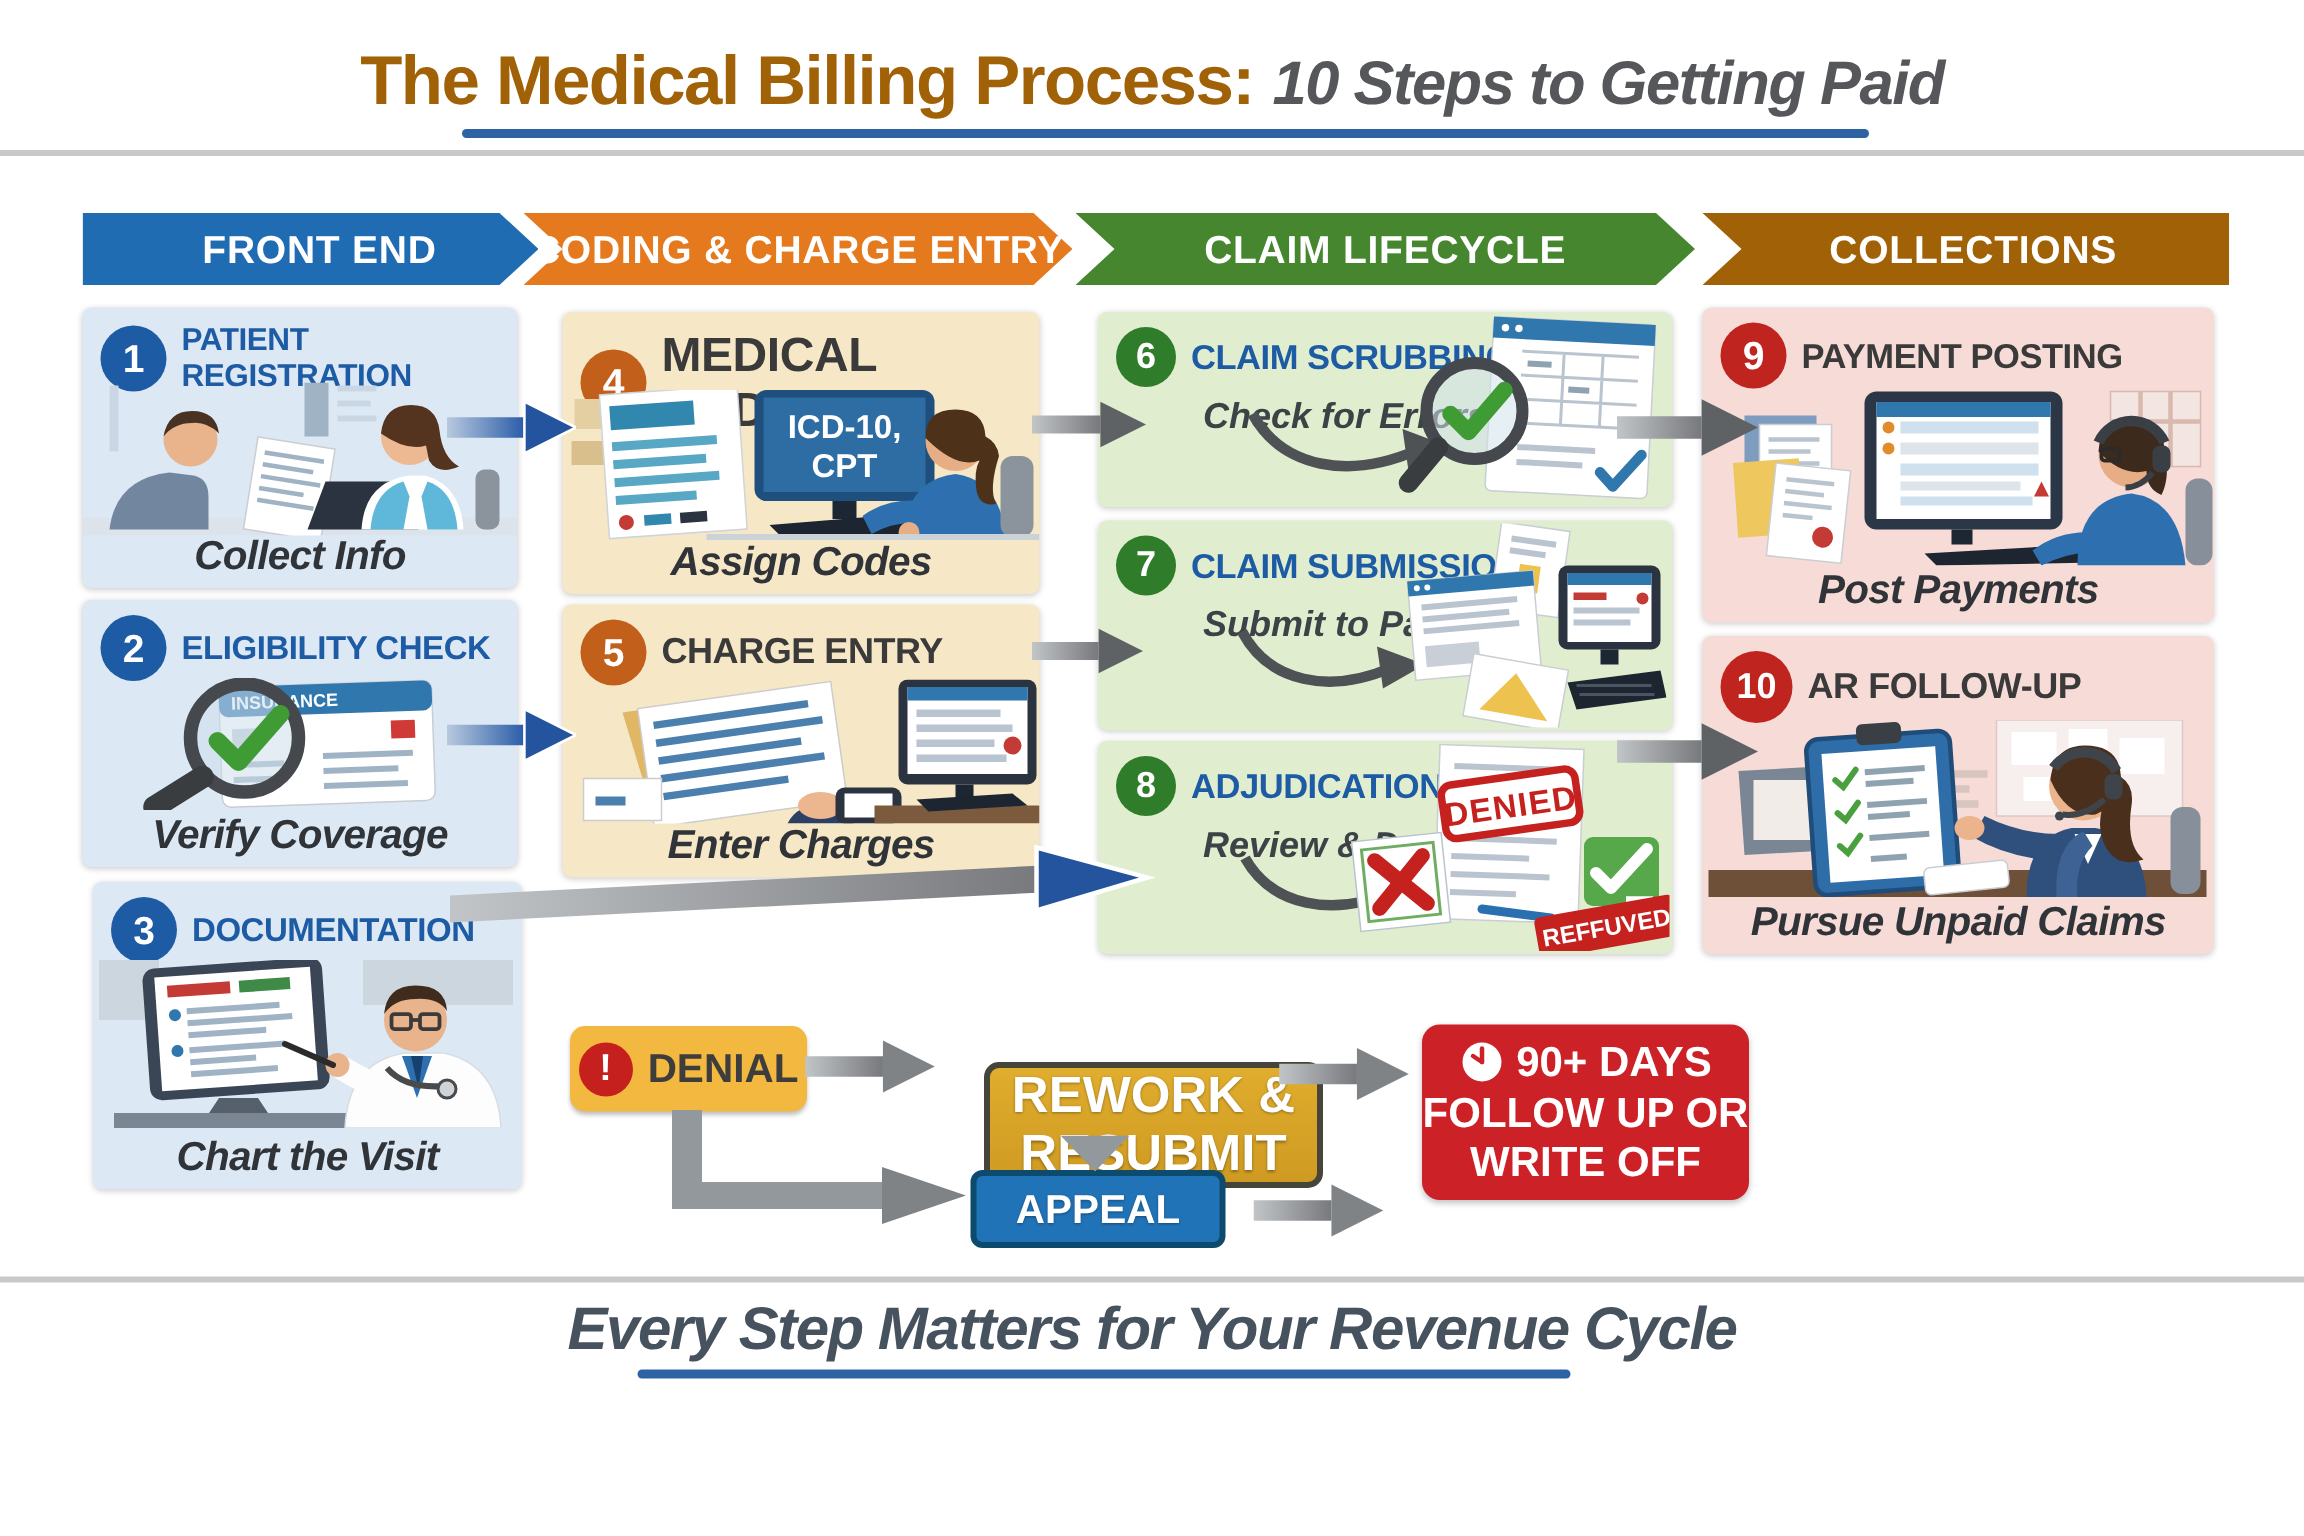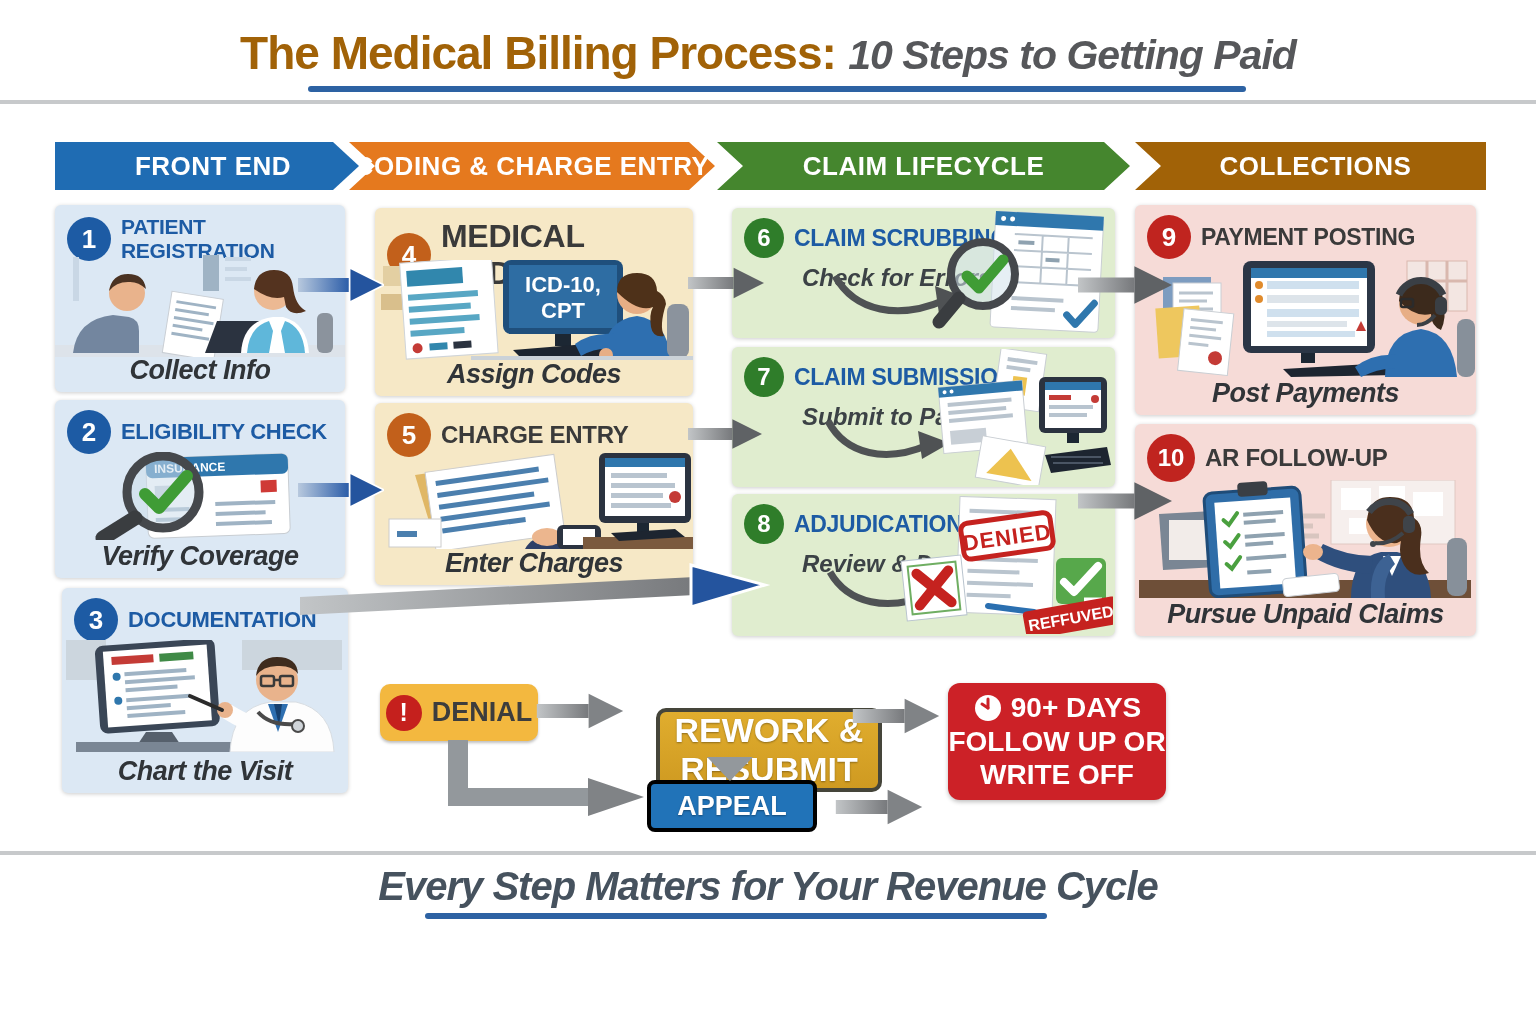--- a/index.html
+++ b/index.html
@@ -49,21 +49,21 @@
   
   .flow-box{position:absolute;display:flex;align-items:center;justify-content:center;
             font-weight:800;color:#ffffff;text-align:center;z-index:5;}
   .denial{left:380px;top:684px;width:158px;height:57px;background:#f3b83f;border-radius:10px;
           color:#3d3d3d;font-size:27px;gap:10px;box-shadow:0 2px 3px rgba(0,0,0,.25);}
   .alert-circle{width:36px;height:36px;border-radius:50%;background:#c5201d;color:#fff;font-size:25px;
                 display:flex;align-items:center;justify-content:center;flex:0 0 auto;}
   .rework{left:620px;top:708px;width:218px;height:76px;background:linear-gradient(#e0ad2e,#cf9a21);
           border:4px solid #45453a;border-radius:10px;font-size:34px;line-height:1.15;
           text-shadow:0 1px 2px rgba(0,0,0,.35);margin-left:36px;}
-  .appeal{left:647px;top:780px;width:162px;height:44px;background:#2173b8;border:4px solid #000000;
+  .appeal{left:647px;top:780px;width:162px;height:44px;background:#2173b8;border:4px solid #0c4a6e;
           border-radius:8px;font-size:27px;text-shadow:0 1px 2px rgba(0,0,0,.35);}
   .overdue{left:948px;top:683px;width:218px;height:117px;background:#cc2127;border-radius:12px;
            flex-direction:column;font-size:28px;line-height:1.2;box-shadow:0 2px 4px rgba(0,0,0,.25);}
   .overdue-row{display:flex;align-items:center;gap:8px;}
   
   .tagline{position:absolute;left:0;top:864px;width:100%;text-align:center;font-style:italic;
            font-weight:600;font-size:40px;color:#46525e;letter-spacing:-1px;}
   .tagline-underline{position:absolute;left:425px;top:913px;width:622px;height:6px;background:#2d62a3;border-radius:3px;}
 </style>
 </head>

